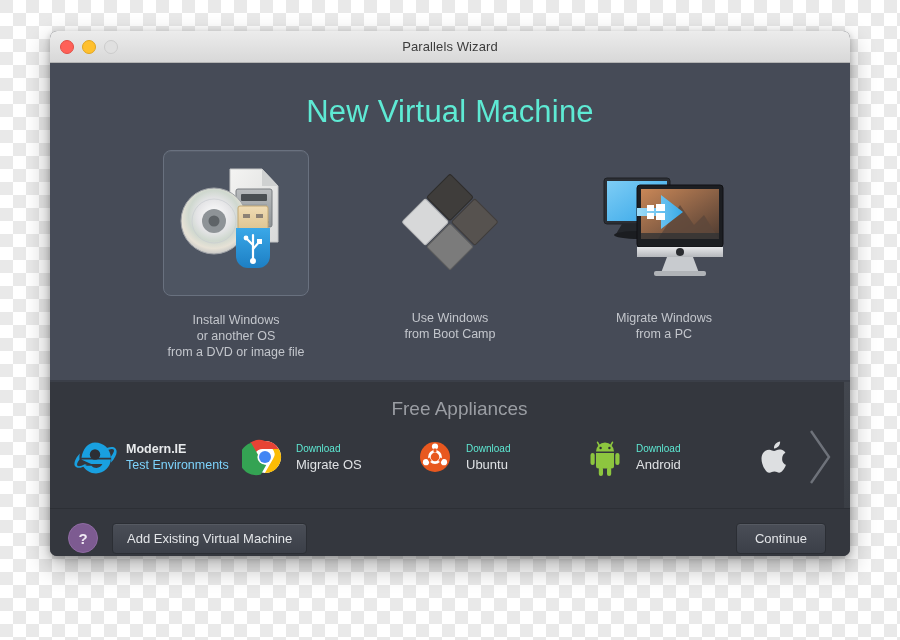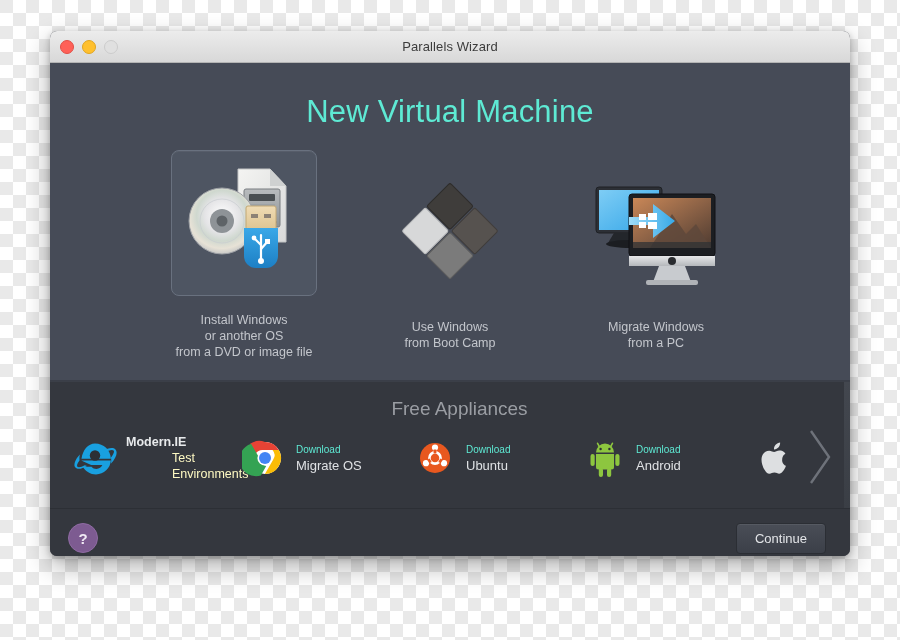--- a/index.html
+++ b/index.html
@@ -37,21 +37,21 @@
   
   .top{
     background:#464b57;height:317px;position:relative;
     border-bottom:1px solid #3a3e48;
   }
   .page-title{
     text-align:center;color:#5eead4;font-size:31px;font-weight:400;
     padding-top:31px;letter-spacing:.2px;
   }
   .options{
-    display:flex;justify-content:center;gap:16px;margin-top:20px;align-items:center;
+    display:flex;justify-content:center;gap:24px;margin-top:20px;
   }
   .option{width:190px;text-align:center;cursor:pointer;}
   .tile{
     width:144px;height:144px;margin:0 auto;border-radius:8px;
     position:relative;
   }
   .tile.selected{
     background:#4e5562;border:1px solid #69717f;
     box-shadow:inset 0 1px 0 rgba(255,255,255,.05);
   }
@@ -71,21 +71,21 @@
   .app-row{
     display:flex;align-items:center;margin-top:14px;padding:0 22px;
     position:relative;
   }
   .app{display:flex;align-items:center;cursor:pointer;width:170px;}
   .app .app-ico{width:46px;height:46px;flex:0 0 46px;position:relative;}
   .app .app-txt{margin-left:8px;line-height:16px;}
   .app .l1{font-size:10px;color:#5eead4;}
   .app .l2{font-size:13px;color:#dfe1e4;}
   .app.modern .l1{color:#e8eaec;font-weight:bold;font-size:12.5px;}
-  .app.modern .l2{color:#fef9c3;font-size:12.5px;margin-left:46px;}
+  .app.modern .l2{color:#7dd3fc;font-size:12.5px;}
   .app.apple{width:70px;}
   .chev{
     position:absolute;right:16px;top:-8px;width:28px;height:62px;cursor:pointer;
   }
 
   
   .bottombar{
     background:#34373e;height:auto;min-height:58px;
     display:flex;align-items:center;padding:0 18px;
     position:relative;
@@ -362,17 +362,18 @@
           <svg width="28" height="62" viewBox="0 0 28 62">
             <path d="M5 5 L23 31 L5 57" fill="none" stroke="#6e727a" stroke-width="2.4"></path>
           </svg>
         </div>
       </div>
       <div class="scroll-sliver"></div>
     </div>
 
     <div class="bottombar">
       <div class="help">?</div>
+      <button class="btn add">Add Existing Virtual Machine</button>
       <button class="btn continue">Continue</button>
     </div>
 
   </div>
 </div>
 
 </body></html>

